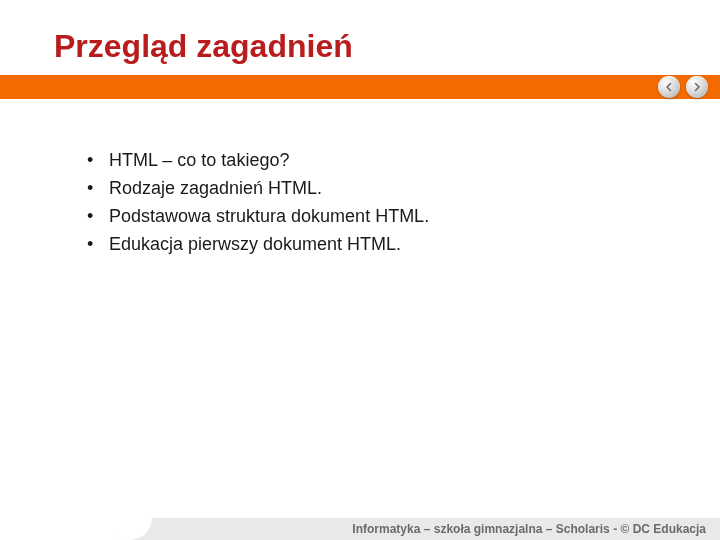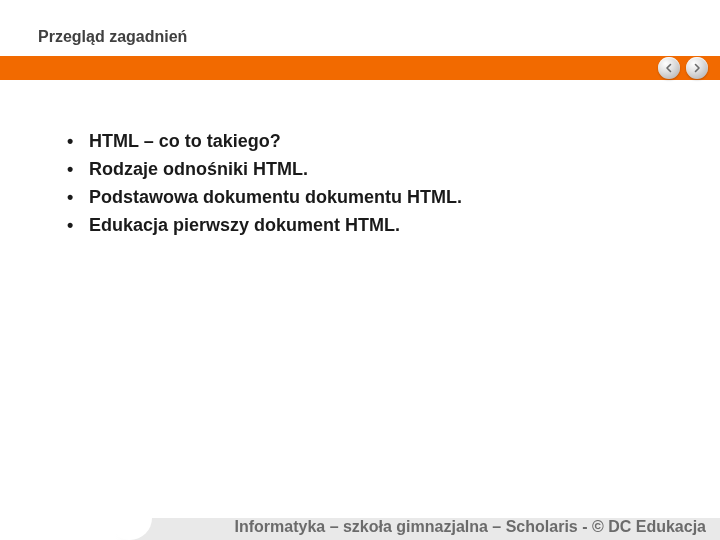--- a/index.html
+++ b/index.html
@@ -14,23 +14,24 @@
   .slide {
     width: 720px;
     height: 540px;
     position: relative;
     background: #ffffff;
   }
   .title-area {
     padding: 28px 0 10px 38px;
   }
   .title {
-    font-size: 16px;
+    font-size: 32px;
     font-weight: bold;
-    color: #404040;
+    color: #b91c1c;
+    margin-left: 16px;
   }
   .orange-bar {
     width: 100%;
     height: 24px;
     background: #f26a00;
     position: relative;
   }
   .nav-buttons {
     position: absolute;
     right: 12px;
@@ -44,22 +45,21 @@
     height: 22px;
     border-radius: 50%;
     background: radial-gradient(circle at 35% 30%, #ffffff 0%, #e0e0e0 40%, #a8a8a8 100%);
     display: flex;
     align-items: center;
     justify-content: center;
     box-shadow: 0 1px 2px rgba(0,0,0,0.25), inset 0 1px 1px rgba(255,255,255,0.8);
   }
   .nav-btn svg { display: block; }
   .content {
-    padding: 48px 60px 0 63px;
-    font-weight: bold;
+    padding: 48px 60px 0 83px;
   }
   .bullet-list {
     list-style: none;
   }
   .bullet-list li {
     position: relative;
     padding-left: 26px;
     font-size: 18px;
     color: #1a1a1a;
     line-height: 1.45;
@@ -103,21 +103,21 @@
     bottom: 0;
     width: 44px;
     height: 44px;
     background: #ffffff;
     border-radius: 50%;
   }
   .footer-text {
     position: absolute;
     right: 14px;
     bottom: 4px;
-    font-size: 16px;
+    font-size: 12px;
     font-weight: bold;
     color: #6b6b6b;
   }
 </style>
 </head>
 <body>
 
 <div class="slide">
 
   <div class="title-area">
@@ -135,22 +135,22 @@
         <svg width="10" height="10" viewBox="0 0 10 10">
           <path d="M3.5 1.5 L7 5 L3.5 8.5" stroke="#6b6b6b" stroke-width="1.6" fill="none" stroke-linecap="round" stroke-linejoin="round"></path>
         </svg>
       </div>
     </div>
   </div>
 
   <div class="content">
     <ul class="bullet-list">
       <li><span>HTML – co to takiego?</span></li>
-      <li><span>Rodzaje odnośniki HTML.</span></li>
-      <li><span>Podstawowa dokumentu dokumentu HTML.</span></li>
+      <li><span>Rodzaje zagadnień HTML.</span></li>
+      <li><span>Podstawowa struktura dokument HTML.</span></li>
       <li><span>Edukacja pierwszy dokument HTML.</span></li>
     </ul>
   </div>
 
   <div class="footer">
     <div class="footer-bg"></div>
     <div class="footer-curve"></div>
     <div class="footer-text">Informatyka – szkoła gimnazjalna – Scholaris - © DC Edukacja</div>
   </div>
 

